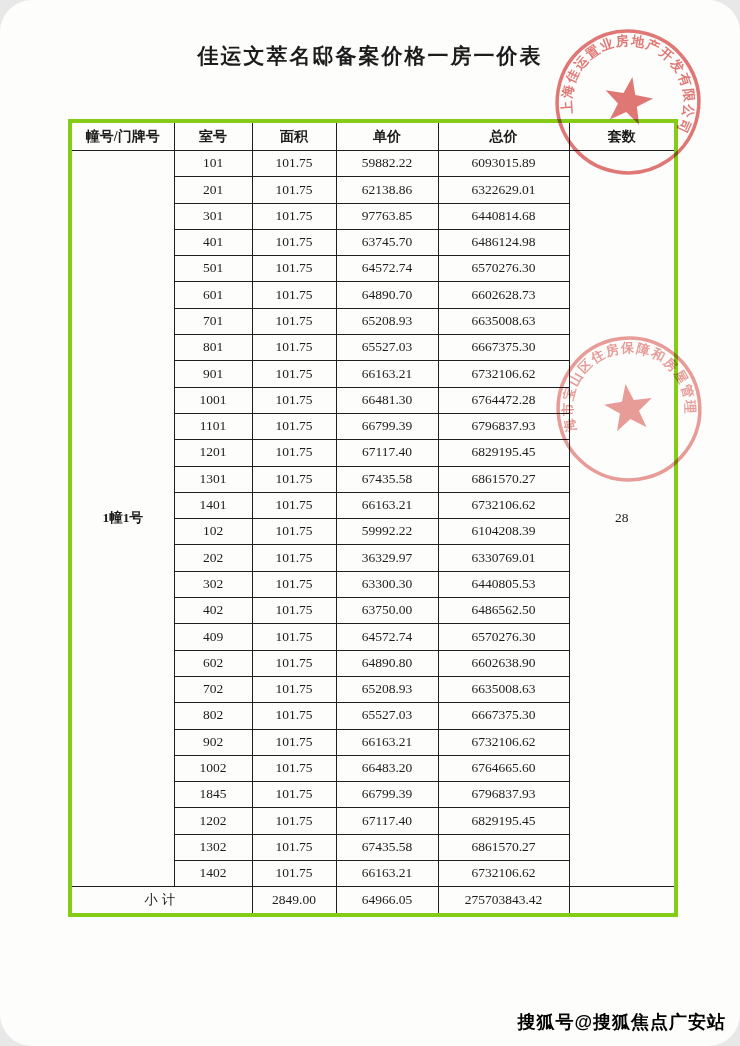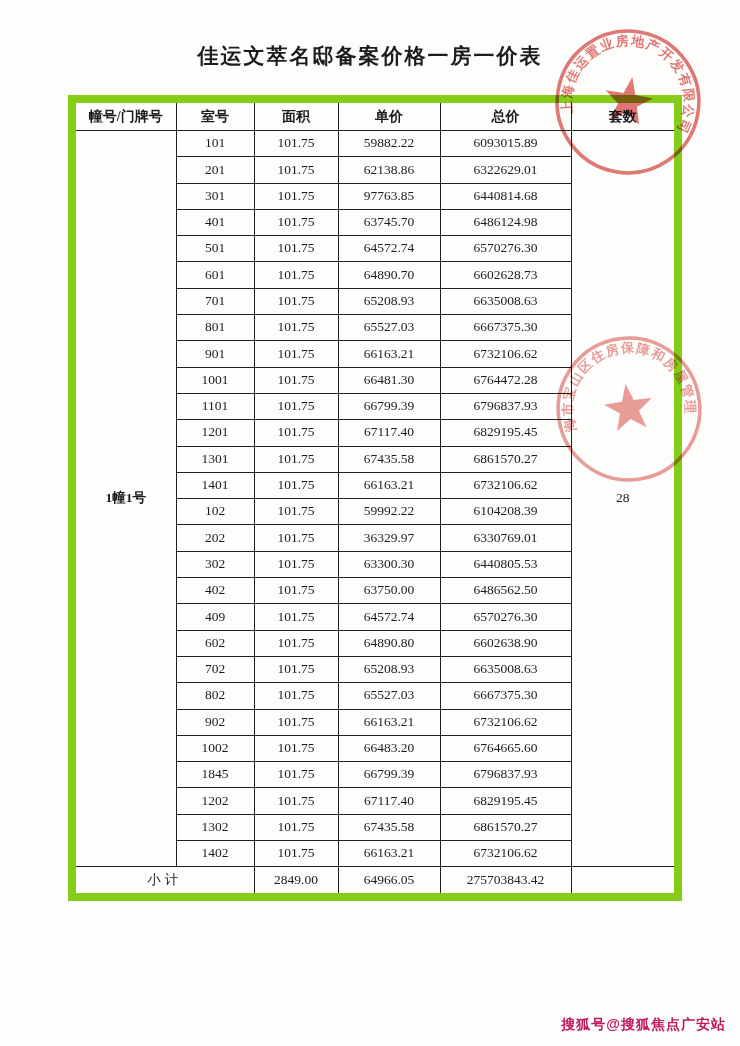--- a/index.html
+++ b/index.html
@@ -1,29 +1,31 @@
 <!DOCTYPE html>
 <html><head>
 <meta charset="utf-8">
 <style>
   html,body { margin:0; padding:0; background:#e8e8e8; }
   .page {
     position:relative; width:740px; height:1046px; margin:0 auto;
     background:#fdfdfc; overflow:hidden;
     font-family:"Liberation Serif","DejaVu Serif",serif;
     color:#1c1c1c;
+    border-radius:32px;
   }
   .title {
     position:absolute; top:42px; left:0; width:100%;
     text-align:center; font-size:21px; font-weight:bold; letter-spacing:2px;
   }
   .table-wrap { position:absolute; left:68px; top:95px; width:606px; }
   table.price {
     border-collapse:collapse; width:100%; table-layout:fixed;
-    border:8px solid #84cc16;
+    border:4px solid #84cc16;
+    margin-top:24px;
   }
   table.price th, table.price td {
     border:1px solid #1f1f1f; text-align:center; vertical-align:middle;
     font-size:13.5px; padding:0; height:25.3px; line-height:1.1;
     overflow:hidden; white-space:nowrap;
   }
   table.price thead th { font-weight:600; font-size:14px; height:27px; }
   .building-cell { font-weight:bold; font-size:14.5px; }
   .unit-count-cell { font-size:14px; }
   tfoot td { font-size:14px; height:26px; }
@@ -31,21 +33,21 @@
   .stamp { position:absolute; mix-blend-mode:multiply; pointer-events:none; }
   .stamp1 { left:542px; top:16px;  opacity:0.78; transform:rotate(10deg); }
   .stamp2 { left:543px; top:323px; opacity:0.66; transform:rotate(-8deg); }
   .stamp text {
     font-family:"Liberation Serif","DejaVu Serif",serif;
     font-size:13px; font-weight:bold; letter-spacing:1.5px;
   }
   .watermark {
     position:absolute; right:14px; bottom:12px;
     font-family:"Liberation Sans","DejaVu Sans",sans-serif;
-    font-size:14px; font-weight:bold; color:#be185d; letter-spacing:1px;
+    font-size:18px; font-weight:bold; color:#000000; letter-spacing:1px;
   }
 </style>
 </head>
 <body>
 
 <div class="page">
 
   <div class="title">佳运文萃名邸备案价格一房一价表</div>
 
   <div class="table-wrap">

